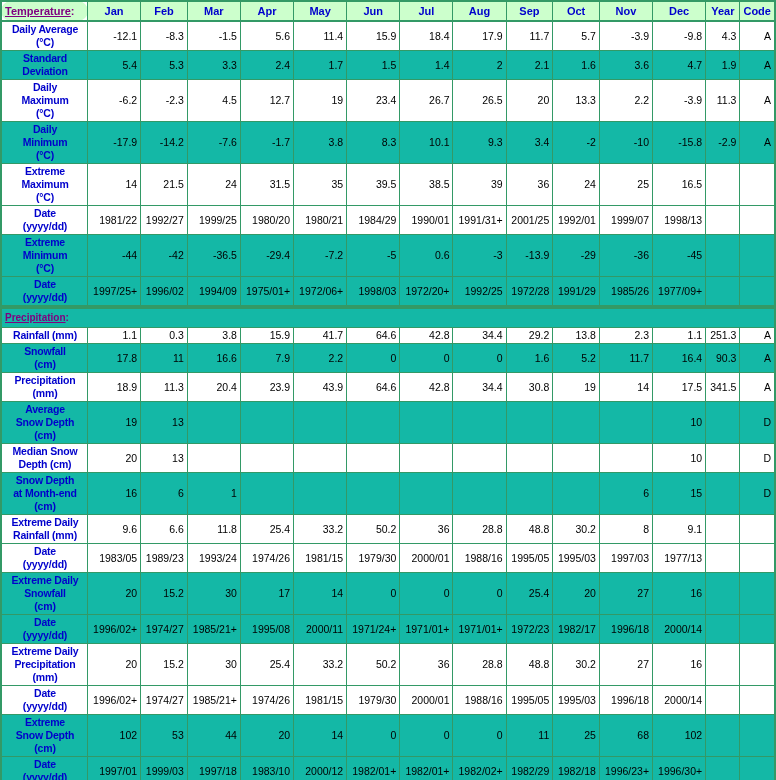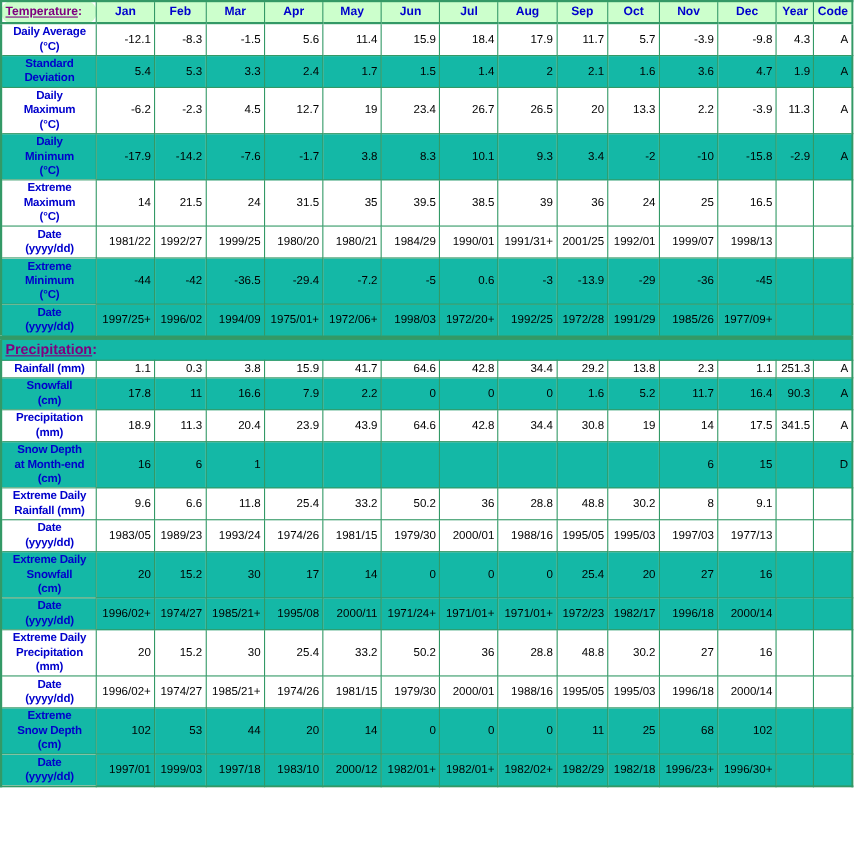--- a/index.html
+++ b/index.html
@@ -41,21 +41,21 @@
     color: #000000;
     text-align: right;
     white-space: nowrap;
     padding: 1px 3px 1px 2px;
     vertical-align: middle;
   }
   .bold-val { font-weight: normal; }
   .white { background: #ffffff; }
   .green { background: #14b8a6; }
   .section-row td { border-top: 4px solid #339966; }
-  .section-cell { padding: 2px 3px; font-size: 13px; line-height: 14px; text-align: left; }
+  .section-cell { padding: 2px 3px; font-size: 10px; line-height: 14px; text-align: left; }
   .link { color: #800080; font-weight: bold; text-decoration: underline; cursor: pointer; }
   .colon { color: #800080; font-weight: bold; text-decoration: none; }
 </style>
 </head>
 <body>
 
 <table>
   <thead>
     <tr>
       <th class="corner"><a class="link">Temperature</a><span class="colon">:</span></th>
@@ -274,20 +274,57 @@
         <td class="data">42.8</td>
         <td class="data">34.4</td>
         <td class="data">30.8</td>
         <td class="data">19</td>
         <td class="data">14</td>
         <td class="data">17.5</td>
         <td class="data">341.5</td>
         <td class="data">A</td>
       </tr>
       <tr class="green">
+        <td class="label-cell">Average
+Snow Depth
+(cm)</td>
+        <td class="data">19</td>
+        <td class="data">13</td>
+        <td class="data"></td>
+        <td class="data"></td>
+        <td class="data"></td>
+        <td class="data"></td>
+        <td class="data"></td>
+        <td class="data"></td>
+        <td class="data"></td>
+        <td class="data"></td>
+        <td class="data"></td>
+        <td class="data">10</td>
+        <td class="data"></td>
+        <td class="data">D</td>
+      </tr>
+      <tr class="white">
+        <td class="label-cell">Median Snow
+Depth (cm)</td>
+        <td class="data">20</td>
+        <td class="data">13</td>
+        <td class="data"></td>
+        <td class="data"></td>
+        <td class="data"></td>
+        <td class="data"></td>
+        <td class="data"></td>
+        <td class="data"></td>
+        <td class="data"></td>
+        <td class="data"></td>
+        <td class="data"></td>
+        <td class="data">10</td>
+        <td class="data"></td>
+        <td class="data">D</td>
+      </tr>
+      <tr class="green">
         <td class="label-cell">Snow Depth
 at Month-end
 (cm)</td>
         <td class="data">16</td>
         <td class="data">6</td>
         <td class="data">1</td>
         <td class="data"></td>
         <td class="data"></td>
         <td class="data"></td>
         <td class="data"></td>

